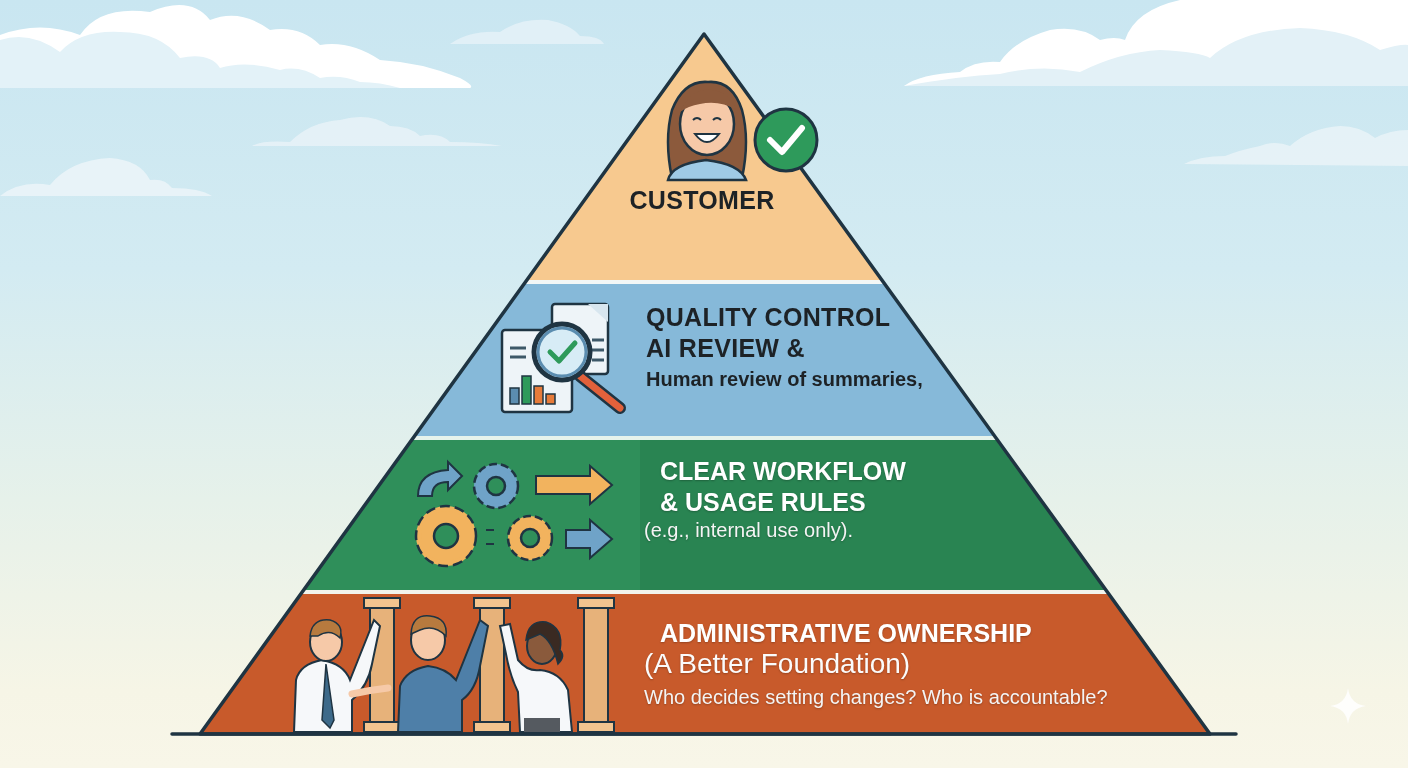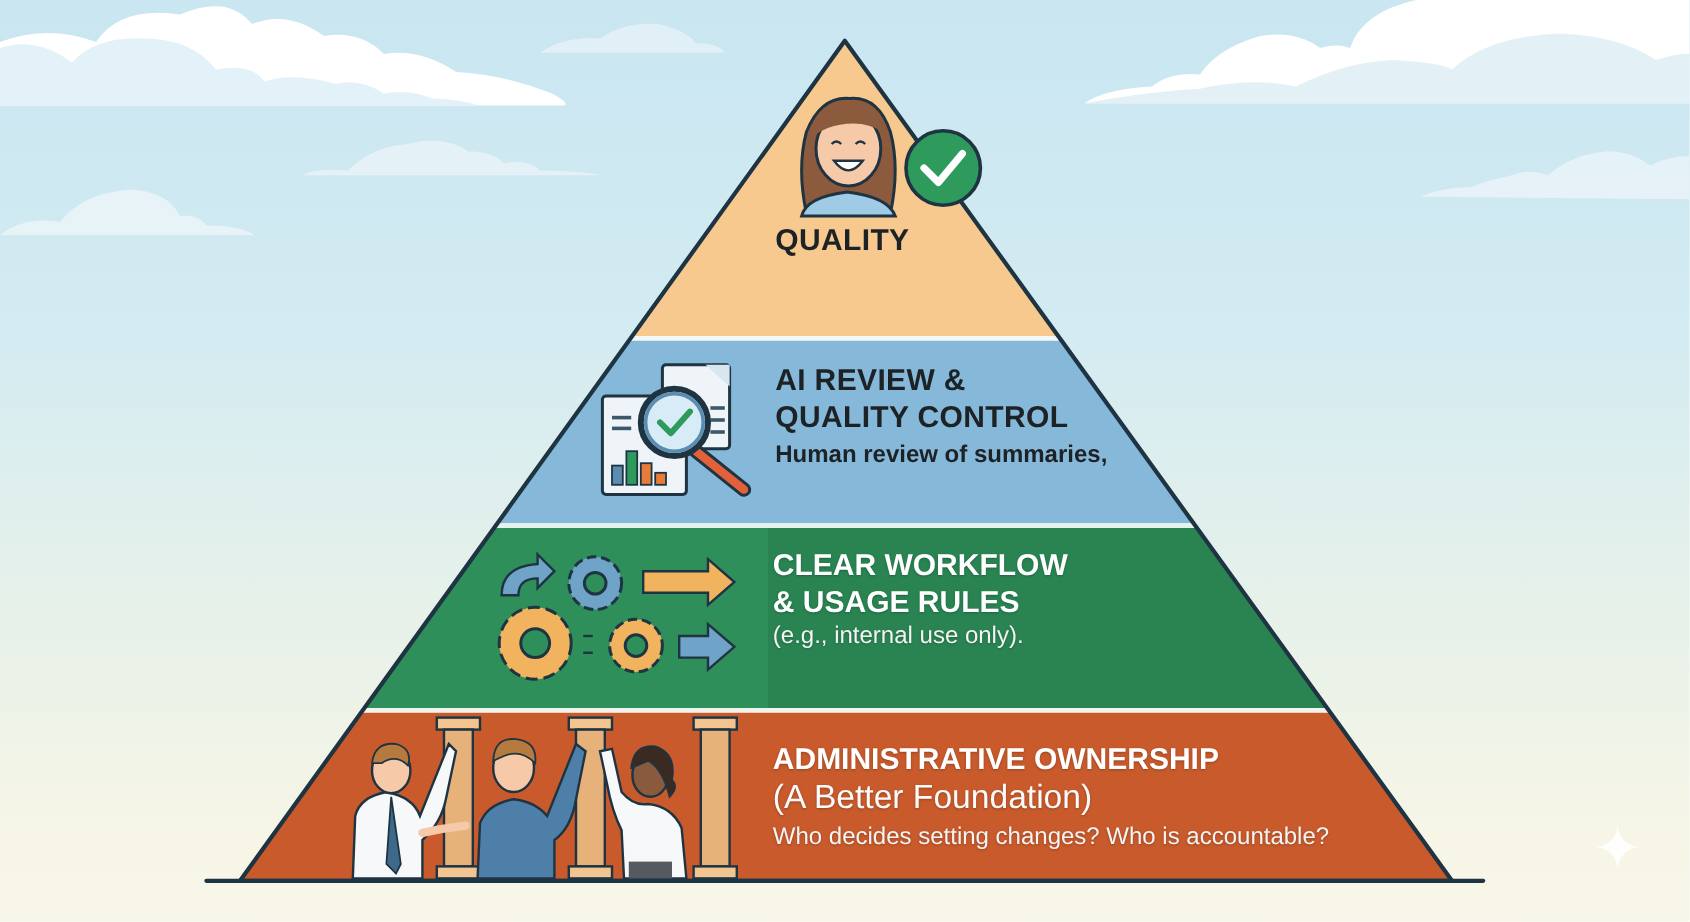--- a/index.html
+++ b/index.html
@@ -5,21 +5,21 @@
   html, body { margin: 0; padding: 0; }
   body {
     width: 1408px; height: 768px; overflow: hidden; position: relative;
     background: linear-gradient(180deg, #c9e6f1 0%, #d3ebf2 35%, #e6f1ea 65%, #f6f5e6 90%, #f8f6e8 100%);
     font-family: "Liberation Sans", sans-serif;
   }
   .sky { position: absolute; left: 0; top: 0; width: 1408px; height: 768px; }
   .pyramid { position: absolute; left: 0; top: 0; width: 1408px; height: 768px; }
   .label { position: absolute; white-space: nowrap; }
   .title-dark { color: #1d2226; font-weight: bold; font-size: 25px; line-height: 31px; letter-spacing: 0.3px; }
-  .title-light { color: #ffffff; font-weight: bold; font-size: 25px; line-height: 31px; text-shadow: 0 1px 2px rgba(0,0,0,0.25); }
+  .title-light { color: #ffffff; font-weight: bold; font-size: 25px; line-height: 31px; text-shadow: 0 1px 2px rgba(0,0,0,0.25); margin-left: 16px; }
   .desc-dark { color: #1d2226; font-size: 20px; line-height: 25px; }
   .desc-light { color: #f4f4f4; font-size: 20px; line-height: 25px; text-shadow: 0 1px 2px rgba(0,0,0,0.25); }
   .sub-light { color: #fbfbfb; font-size: 28px; line-height: 30px; text-shadow: 0 1px 2px rgba(0,0,0,0.25); }
   .tier1-title { left: 570px; top: 186px; width: 264px; text-align: center; font-size: 25px; line-height: 29px; }
   .sparkle { position: absolute; left: 1330px; top: 688px; width: 36px; height: 36px; }
 </style>
 </head>
 <body>
 
 <svg class="sky" viewBox="0 0 1408 768">
@@ -156,26 +156,26 @@
     <g>
       <path d="M520 732 L518 692 Q510 676 506 654 L500 626 L510 624 L518 660 Q528 672 540 670 Q560 672 568 690 L572 732 Z" fill="#f6f8fa" stroke="#1f3442" stroke-width="2"></path>
       <rect x="524" y="718" width="36" height="14" fill="#555a60"></rect>
       <ellipse cx="542" cy="646" rx="15" ry="18" fill="#8a5a3c" stroke="#1f3442" stroke-width="2"></ellipse>
       <path d="M526 640 Q528 620 546 622 Q564 628 560 650 Q566 656 558 664 Q552 640 540 634 Z" fill="#3a2a22" stroke="#1f3442" stroke-width="1.5"></path>
     </g>
   </g>
 </svg>
 
 <div class="label title-dark tier1-title">
-  <div>QUALITY</div>
+  <div>CUSTOMER</div>
 </div>
 
 <div class="label" style="left:646px; top:302px;">
+  <div class="title-dark">QUALITY CONTROL</div>
   <div class="title-dark">AI REVIEW &amp;</div>
-  <div class="title-dark">QUALITY CONTROL</div>
   <div class="desc-dark" style="margin-top:3px;font-weight:bold;">Human review of summaries,</div>
 </div>
 
 <div class="label" style="left:644px; top:456px;">
   <div class="title-light">CLEAR WORKFLOW</div>
   <div class="title-light">&amp; USAGE RULES</div>
   <div class="desc-light">(e.g., internal use only).</div>
 </div>
 
 <div class="label" style="left:644px; top:618px;">

